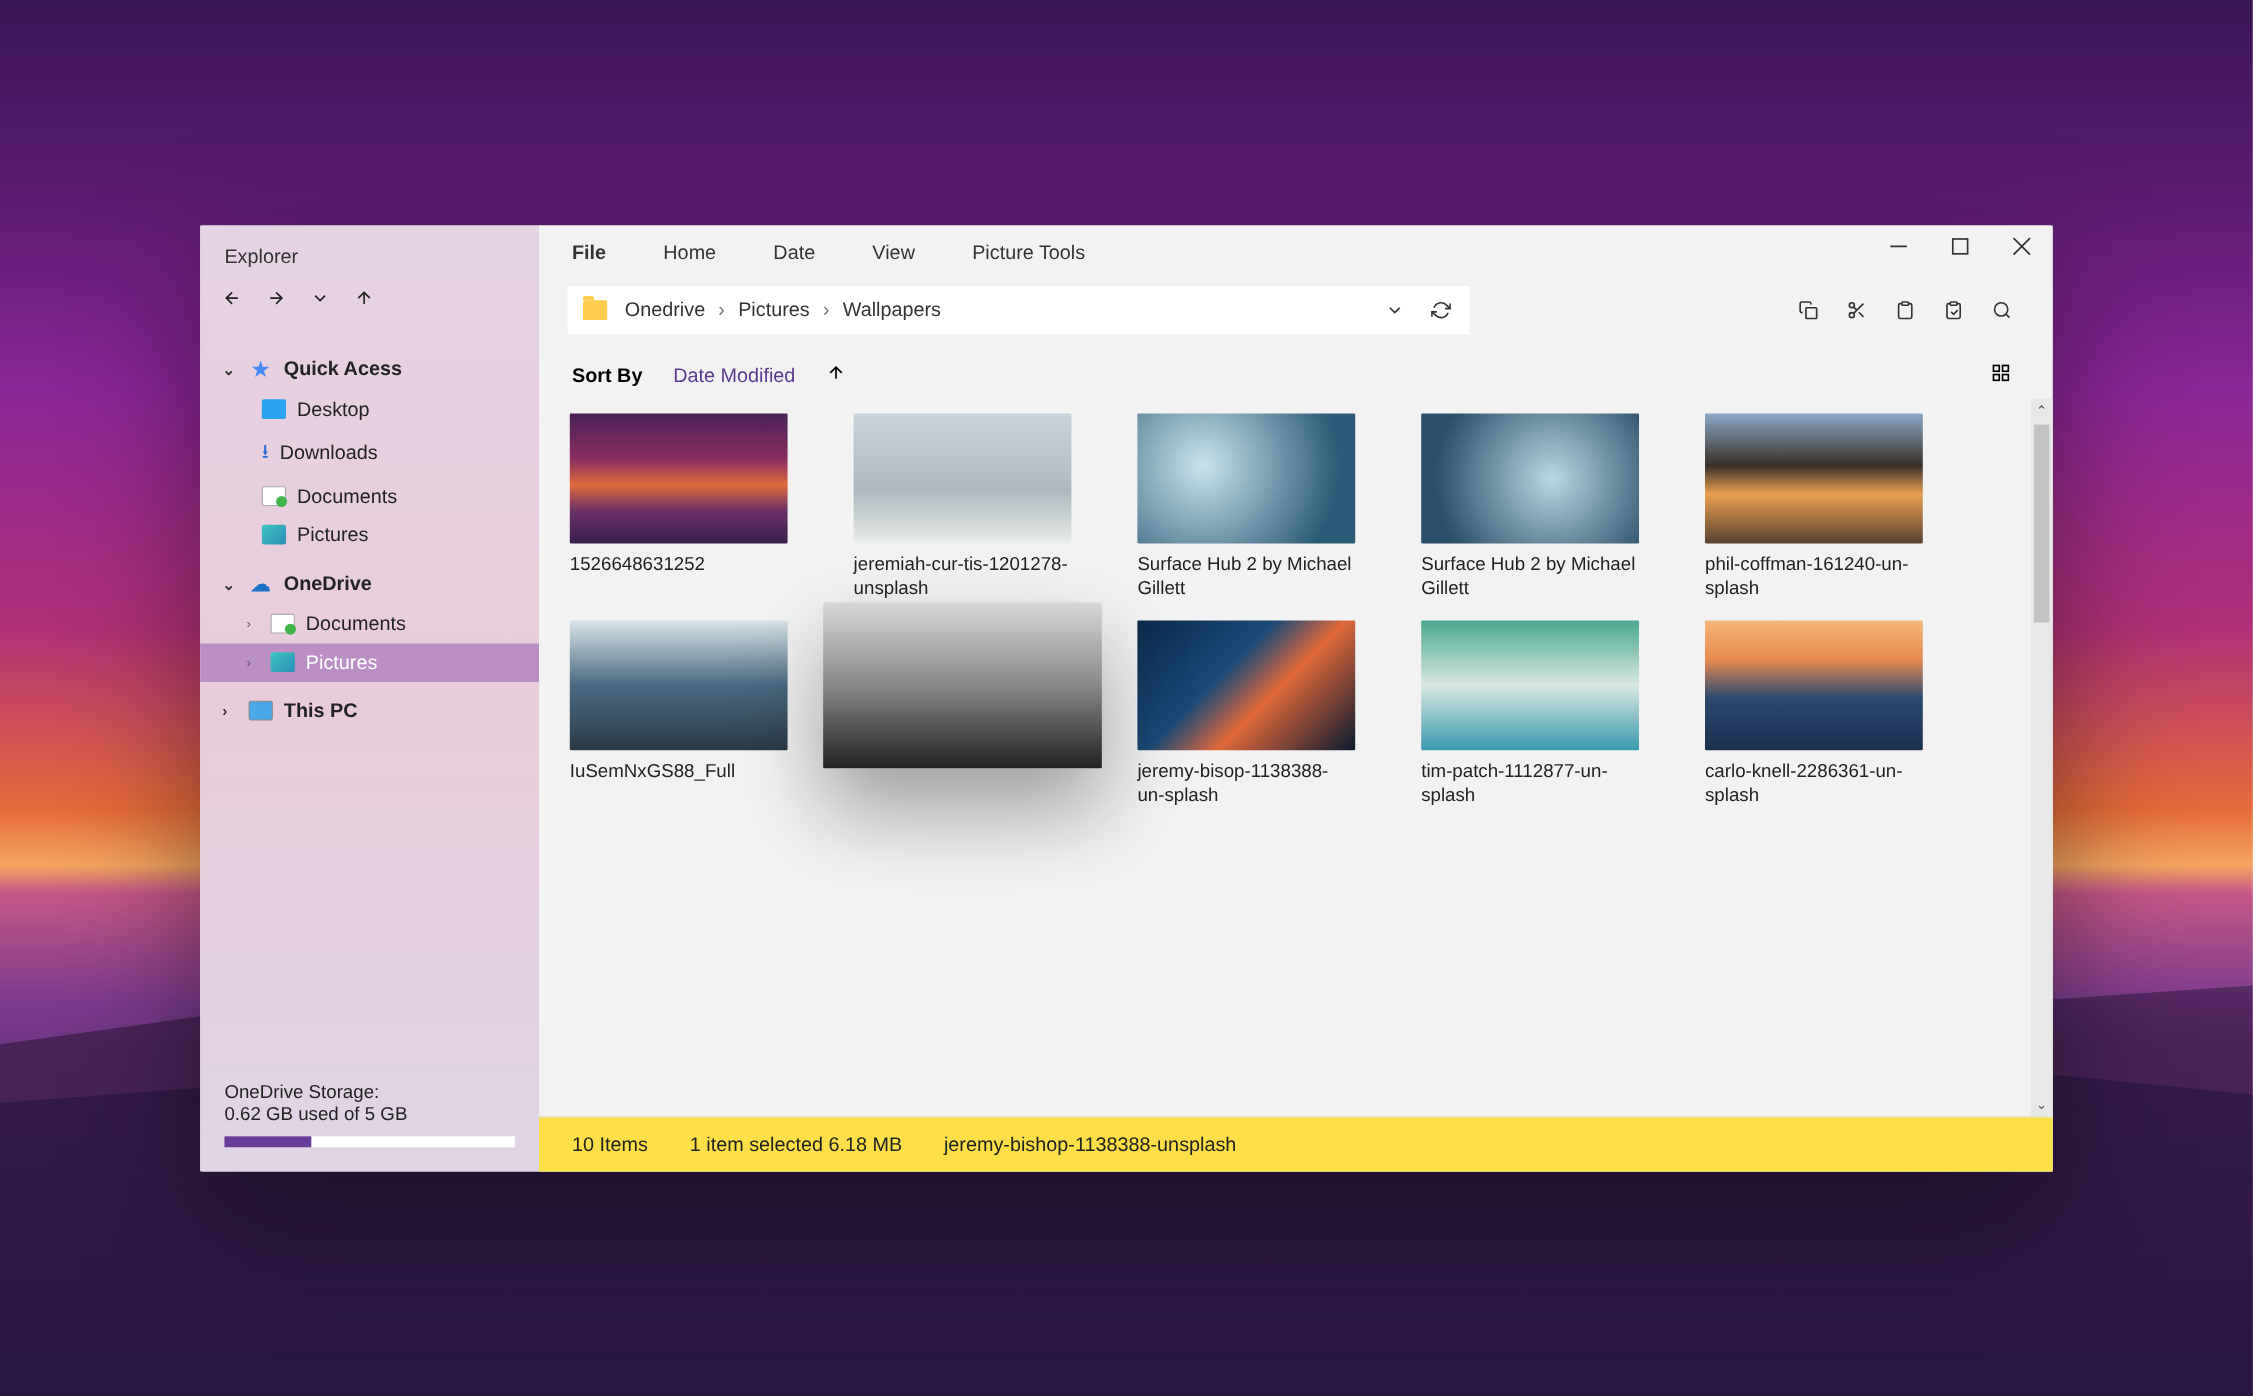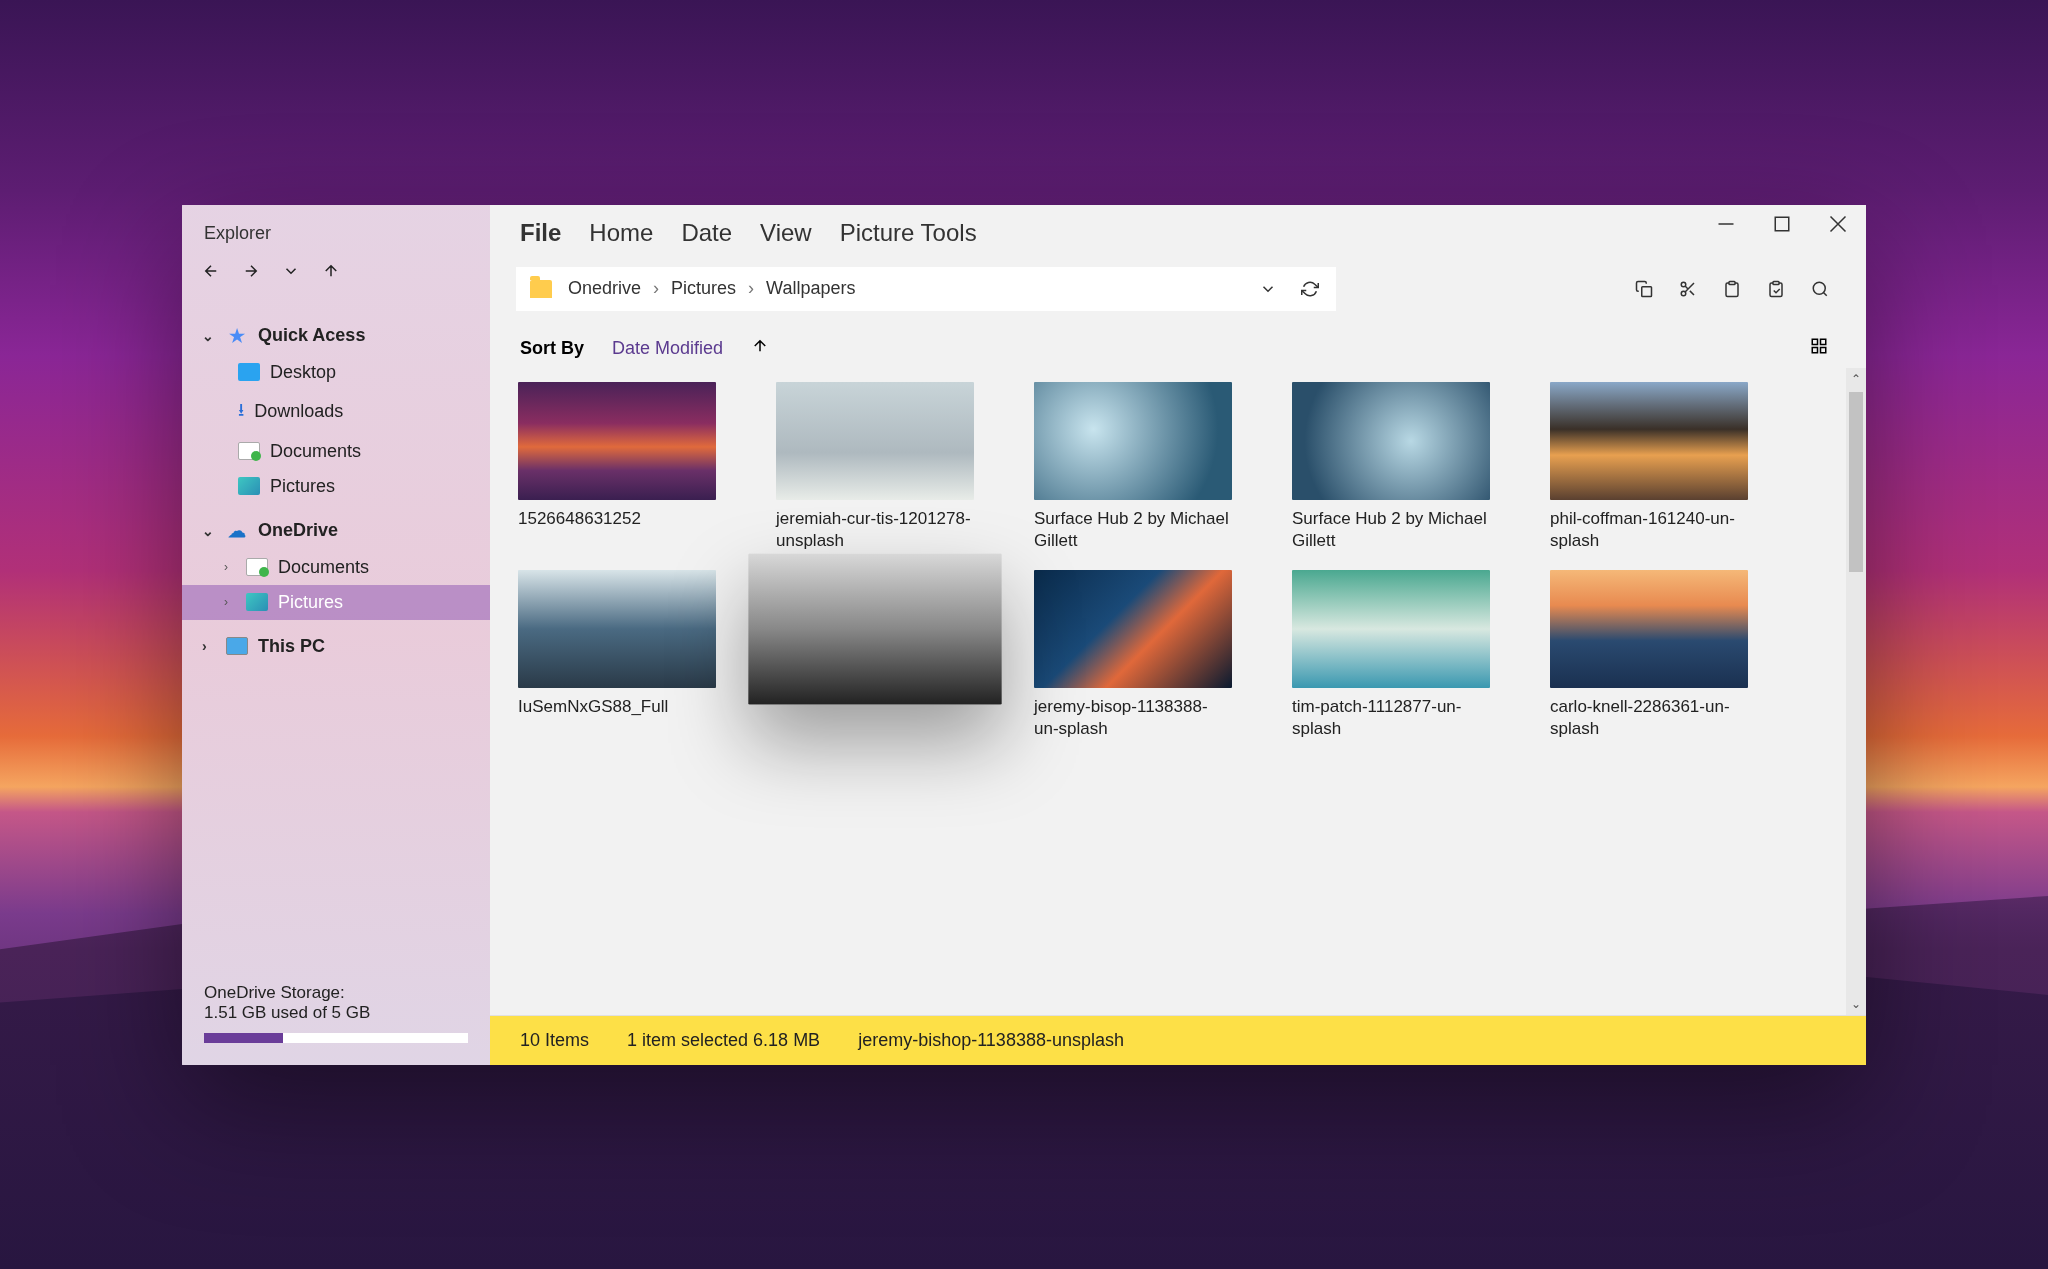--- a/index.html
+++ b/index.html
@@ -51,21 +51,21 @@
 .ico-star { color:#4a8cf7; font-size:18px; }
 .storage { padding: 10px 22px 22px; font-size:17px; color:#222; }
 .storage-label { font-weight:400; margin-bottom:0; }
 .storage-bar { height:10px; background:#fff; margin-top:10px; position:relative; }
 .storage-fill { height:100%; background:#6a3c99; width:30%; }
 
 .main { flex:1; background:#f2f2f2; display:flex; flex-direction:column; position:relative; }
 .title-controls { display:flex; position:absolute; top:0; right:0; }
 .title-btn { width:56px; height:38px; display:flex; align-items:center; justify-content:center; font-size:14px; color:#333; cursor:pointer; }
 
-.ribbon { display:flex; align-items:center; gap:28px; padding: 14px 30px 14px 30px; font-size:24px; color:#333; }
+.ribbon { display:flex; align-items:center; gap:52px; padding: 14px 30px 14px 30px; font-size:18px; color:#333; }
 .rib-item { cursor:pointer; }
 .rib-item.bold { font-weight:700; }
 
 .addr-row { display:flex; align-items:center; gap:18px; padding: 6px 26px 14px; }
 .addr-bar { flex:1; background:#fff; height:44px; display:flex; align-items:center; padding:0 14px; font-size:18px; color:#333; max-width: 820px; }
 .addr-seg { padding: 0 6px; cursor:pointer; }
 .addr-sep { color:#777; padding:0 6px; }
 .folder-ico { width:22px; height:18px; background:#ffcc4d; border-radius:2px 2px 0 0; margin-right:10px; position:relative; }
 .folder-ico::before { content:""; position:absolute; top:-4px; left:0; width:10px; height:4px; background:#ffcc4d; border-radius:2px 2px 0 0; }
 .addr-tools { display:flex; gap:4px; align-items:center; margin-left:auto; }
@@ -189,21 +189,21 @@
         <div class="tree-header">
           <span class="tree-chev">›</span>
           <span class="ico ico-pc"></span>
           <span>This PC</span>
         </div>
       </div>
     </div>
 
     <div class="storage">
       <div class="storage-label">OneDrive Storage:</div>
-      <div>1.51 GB used of 5 GB</div>
+      <div>0.62 GB used of 5 GB</div>
       <div class="storage-bar">
         <div class="storage-fill"></div>
       </div>
     </div>
   </div>
 
   <div class="main">
     <div class="title-controls">
       <div class="title-btn">
         <svg viewBox="0 0 12 12" stroke="currentColor" stroke-width="1">

